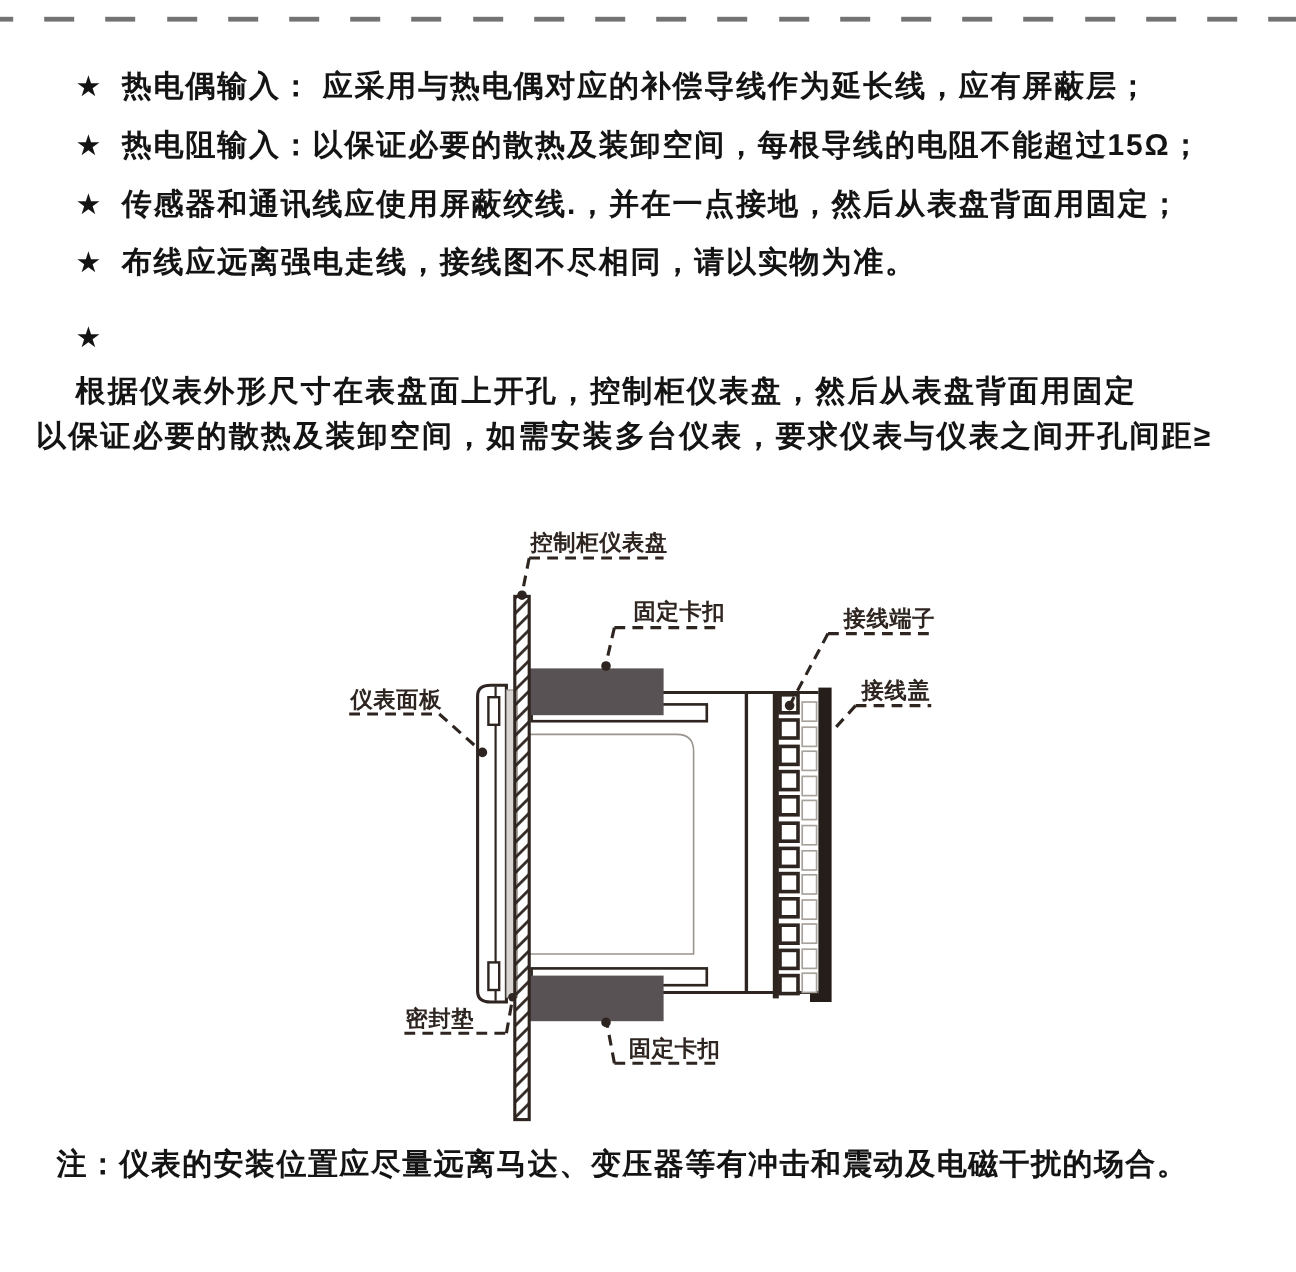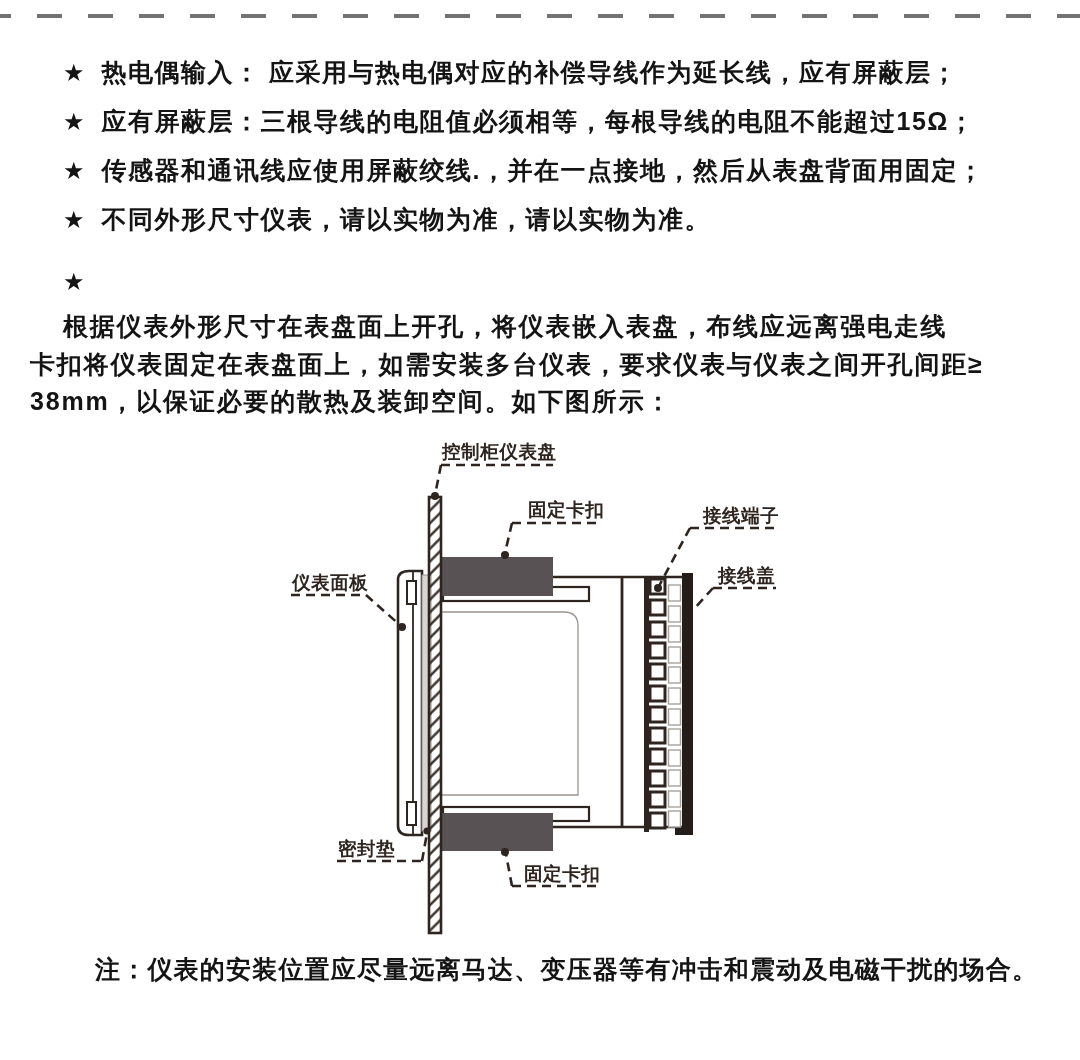--- a/index.html
+++ b/index.html
@@ -19,21 +19,21 @@
   }
   .bullet .star{margin-right:17px;letter-spacing:0;font-size:24px;}
   .para{
     position:absolute;left:30px;top:308px;width:1030px;
     font-size:25px;font-weight:700;letter-spacing:1.8px;line-height:37.5px;color:#141414;
   }
   .para .pline{white-space:nowrap;}
   .para .indent{padding-left:33px;}
   .note{
     position:absolute;left:47px;top:953px;
-    font-size:25px;font-weight:700;letter-spacing:1.2px;color:#141414;white-space:nowrap;margin-left:48px;
+    font-size:25px;font-weight:700;letter-spacing:1.2px;color:#141414;white-space:nowrap;
   }
   .diagram{position:absolute;left:280px;top:425px;}
   .dlabel{
     font-size:18.5px;font-weight:600;letter-spacing:0.6px;fill:#2e2520;
     font-family:"Liberation Sans","DejaVu Sans",sans-serif;
   }
   .solid{stroke:#2e2520;fill:none;}
   .dash{stroke:#2e2520;fill:none;stroke-width:2.6;stroke-dasharray:9 6;}
 </style>
 </head>
@@ -42,38 +42,37 @@
 <div class="page">
 
   <div class="top-rule"></div>
 
   <div class="bullet" style="top:57px">
     <span class="star">★</span>
     <span>热电偶输入： 应采用与热电偶对应的补偿导线作为延长线，应有屏蔽层；</span>
   </div>
   <div class="bullet" style="top:106px">
     <span class="star">★</span>
-    <span>应有屏蔽层：三根导线的电阻值必须相等，每根导线的电阻不能超过15Ω；</span>
+    <span>热电阻输入：以保证必要的散热及装卸空间，每根导线的电阻不能超过15Ω；</span>
   </div>
   <div class="bullet" style="top:155px">
     <span class="star">★</span>
     <span>传感器和通讯线应使用屏蔽绞线.，并在一点接地，然后从表盘背面用固定；</span>
   </div>
   <div class="bullet" style="top:204px">
     <span class="star">★</span>
-    <span>不同外形尺寸仪表，请以实物为准，请以实物为准。</span>
+    <span>布线应远离强电走线，接线图不尽相同，请以实物为准。</span>
   </div>
   <div class="bullet" style="top:266px">
     <span class="star">★</span>
   </div>
 
   <div class="para">
-    <div class="pline indent">根据仪表外形尺寸在表盘面上开孔，将仪表嵌入表盘，布线应远离强电走线</div>
-    <div class="pline">卡扣将仪表固定在表盘面上，如需安装多台仪表，要求仪表与仪表之间开孔间距≥</div>
-    <div class="pline">38mm，以保证必要的散热及装卸空间。如下图所示：</div>
+    <div class="pline indent">根据仪表外形尺寸在表盘面上开孔，控制柜仪表盘，然后从表盘背面用固定</div>
+    <div class="pline">以保证必要的散热及装卸空间，如需安装多台仪表，要求仪表与仪表之间开孔间距≥</div>
   </div>
 
   <svg class="diagram" width="540" height="520" viewBox="0 0 540 520">
     <defs>
       <pattern id="hatch" width="9" height="9" patternUnits="userSpaceOnUse" patternTransform="rotate(-45)">
         <line x1="0" y1="4.5" x2="9" y2="4.5" stroke="#2e2520" stroke-width="2.3"></line>
       </pattern>
     </defs>
 
     <path d="M142,146 L129,146 Q118,146 118,155 L118,401 Q118,410 129,410 L142,410 Z" fill="#ffffff" stroke="#2e2520" stroke-width="2.6"></path>

